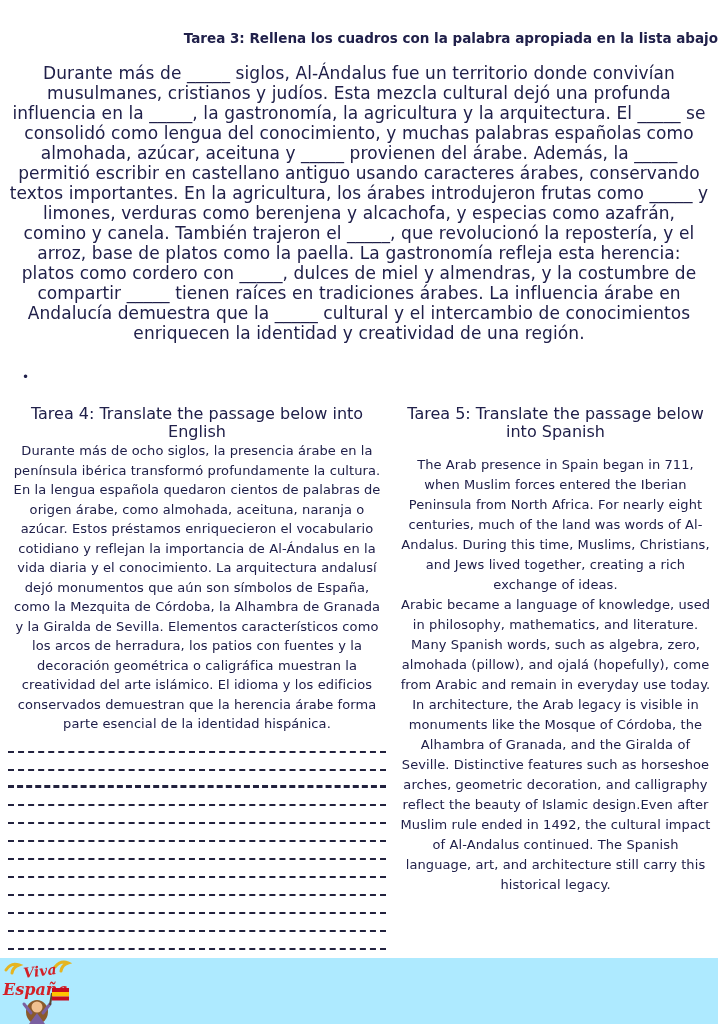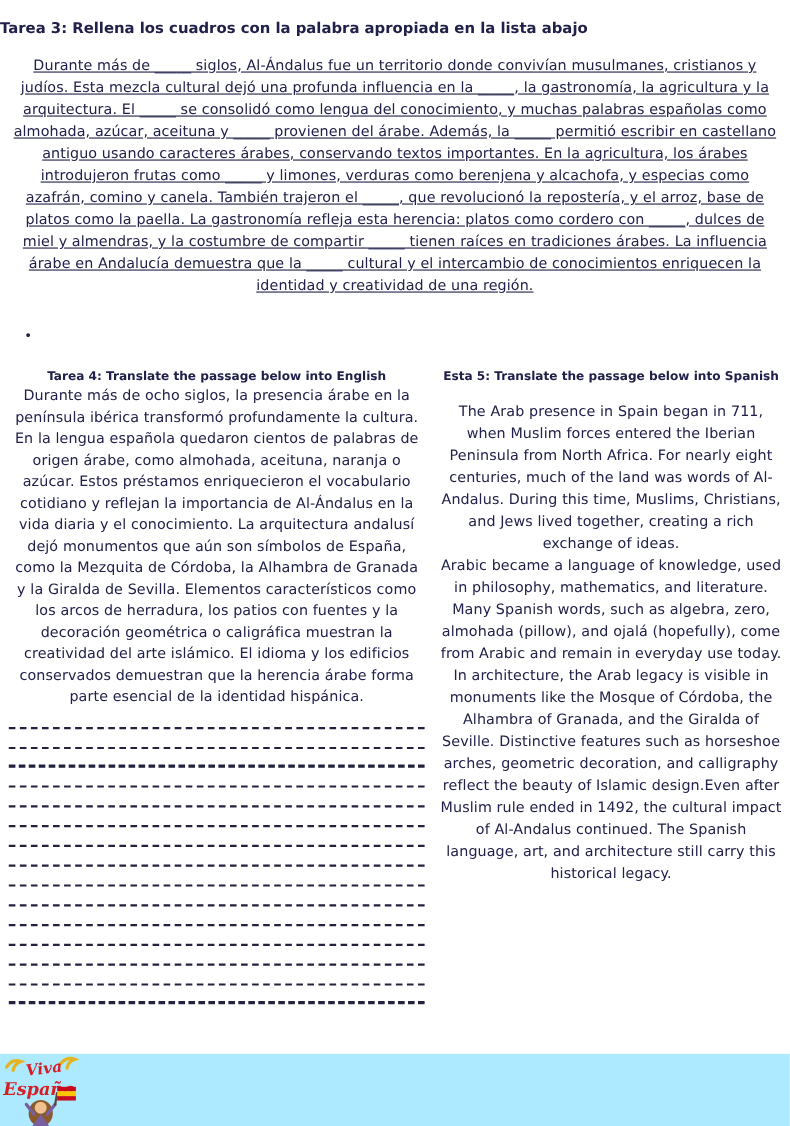--- a/index.html
+++ b/index.html
@@ -7,52 +7,51 @@
   body {
     background: #ffffff;
     font-family: "DejaVu Sans", sans-serif;
     color: #20204a;
     position: relative;
     overflow: hidden;
   }
   .page { width: 718px; height: 1024px; position: relative; }
 
   .t3-title {
-    text-align: left;
+    text-align: right;
     font-weight: bold;
     font-size: 13.5px;
-    padding-top: 18px;
+    padding-top: 30px;
   }
   .t3-passage {
     text-align: center;
-    font-size: 13px;
+    font-size: 17px;
     line-height: 20px;
     margin: 17px 9px 0 9px;
     letter-spacing: 0.1px;
-    text-decoration: underline;
   }
   .wordbank {
     display: flex;
     align-items: flex-start;
     margin: 26px 0 0 22px;
     font-size: 13px;
     line-height: 16px;
   }
   .wordbank .bullet { width: 42px; font-size: 12px; }
 
   .columns {
     display: flex;
     align-items: flex-start;
     margin-top: 20px;
   }
   .col-left  { width: 392px; padding: 0 6px 0 8px; }
   .col-right { width: 326px; padding: 0 5px 0 6px; }
   .col-title {
-    font-size: 11px;
-    font-weight: bold;
+    font-size: 16px;
+    font-weight: normal;
     text-align: center;
     line-height: 18px;
   }
   .col-passage {
     font-size: 13px;
     line-height: 19.5px;
     text-align: center;
     letter-spacing: 0.1px;
   }
   .col-right .col-passage { line-height: 20px; margin-top: 14px; }
@@ -105,21 +104,21 @@
           <div class="answer-line"></div>
           <div class="answer-line"></div>
           <div class="answer-line"></div>
           <div class="answer-line"></div>
           <div class="answer-line"></div>
           <div class="answer-line bold"></div>
         </div>
     </div>
 
     <div class="col-right">
-      <h2 class="col-title">Esta 5: Translate the passage below into Spanish</h2>
+      <h2 class="col-title">Tarea 5: Translate the passage below into Spanish</h2>
       <div class="col-passage">
         <p class="passage-para">The Arab presence in Spain began in 711, when Muslim forces entered the Iberian Peninsula from North Africa. For nearly eight centuries, much of the land was words of Al-Andalus. During this time, Muslims, Christians, and Jews lived together, creating a rich exchange of ideas.</p>
         <p class="passage-para">Arabic became a language of knowledge, used in philosophy, mathematics, and literature. Many Spanish words, such as algebra, zero, almohada (pillow), and ojalá (hopefully), come from Arabic and remain in everyday use today. In architecture, the Arab legacy is visible in monuments like the Mosque of Córdoba, the Alhambra of Granada, and the Giralda of Seville. Distinctive features such as horseshoe arches, geometric decoration, and calligraphy reflect the beauty of Islamic design.Even after Muslim rule ended in 1492, the cultural impact of Al-Andalus continued. The Spanish language, art, and architecture still carry this historical legacy.</p>
       </div>
     </div>
 
   </div>
 
   <div class="footer-bar">
     <svg class="logo" viewBox="0 0 76 64" width="76" height="64" xmlns="http://www.w3.org/2000/svg">

